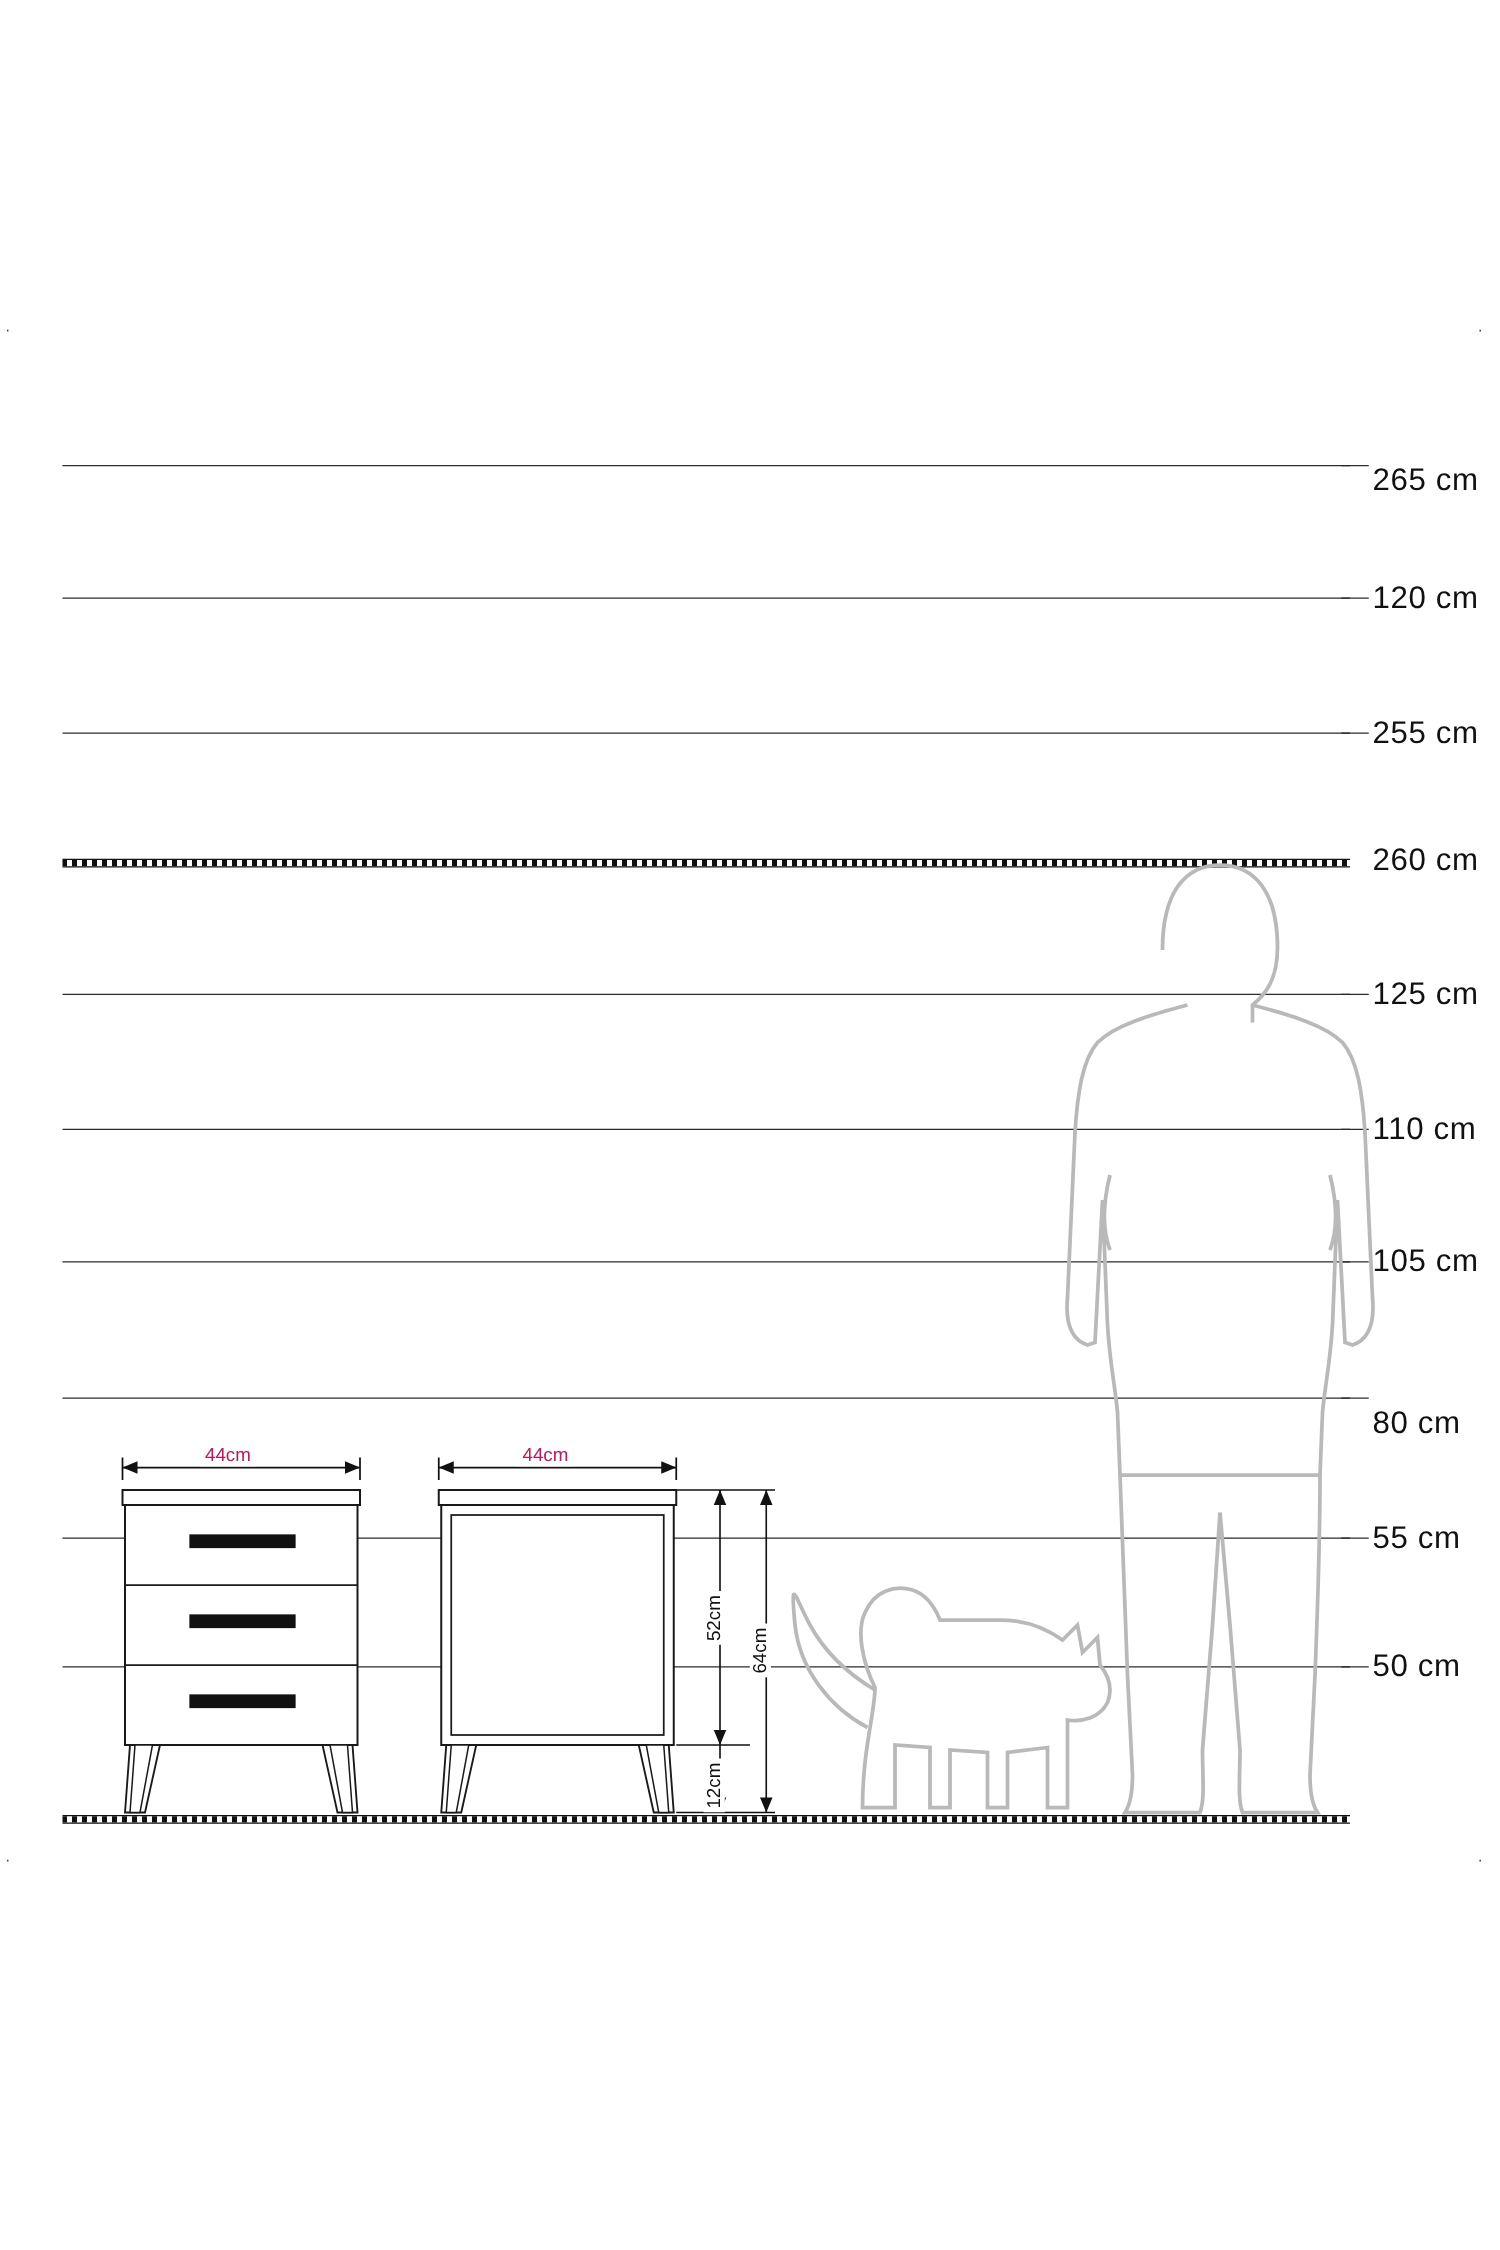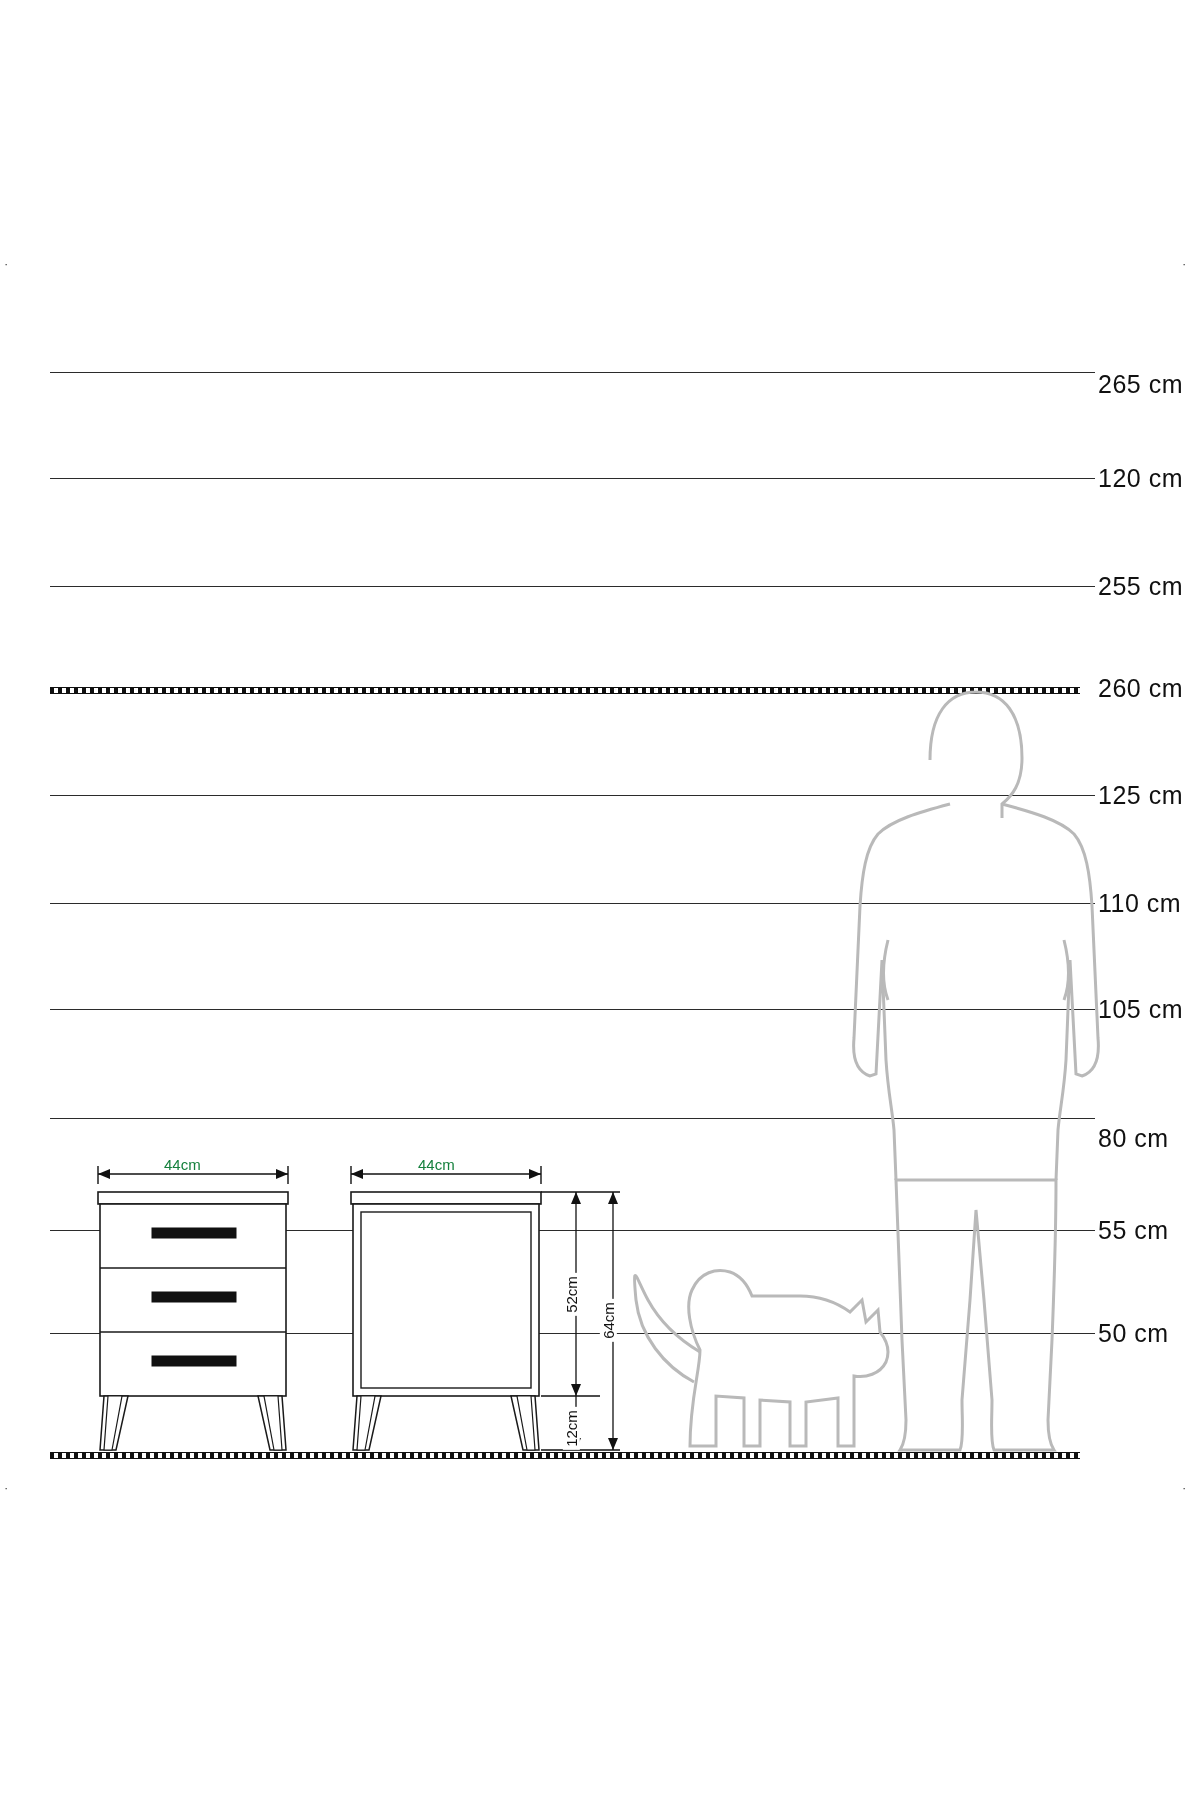--- a/index.html
+++ b/index.html
@@ -7,21 +7,21 @@
        font-family:"Liberation Sans", sans-serif;color:#1a1a1a;overflow:hidden;}
   #stage{position:absolute;left:0;top:0;width:1200px;height:1800px;}
   .frame{position:absolute;left:0;top:0;width:1200px;height:1800px;}
   .rule{position:absolute;height:0;border-top:1.6px solid #2b2b2b;}
   .rule.thick{border-top:none;height:5px;
      background-image:repeating-linear-gradient(90deg,#111 0 4px,#fff 4px 8px);
      border-top:1.5px solid #111;border-bottom:1.5px solid #111;}
   .tick-label{position:absolute;font-size:25px;letter-spacing:.5px;color:#111;white-space:nowrap;}
   .tick-dash{position:absolute;border-top:1.8px solid #2b2b2b;height:0;}
   .corner{position:absolute;font-size:13px;color:#444;}
-  .dimlabel{position:absolute;font-size:15px;color:#15803d;white-space:nowrap;}
+  .dimlabel{position:absolute;font-size:15px;color:#be185d;white-space:nowrap;}
   .vdim{position:absolute;font-size:15px;color:#111;white-space:nowrap;
         transform-origin:center center;}
   svg{display:block;}
 </style>
 </head>
 <body>
 
 <div id="stage">
 
   <div class="corner" style="left:4px;top:256px;">·</div>

